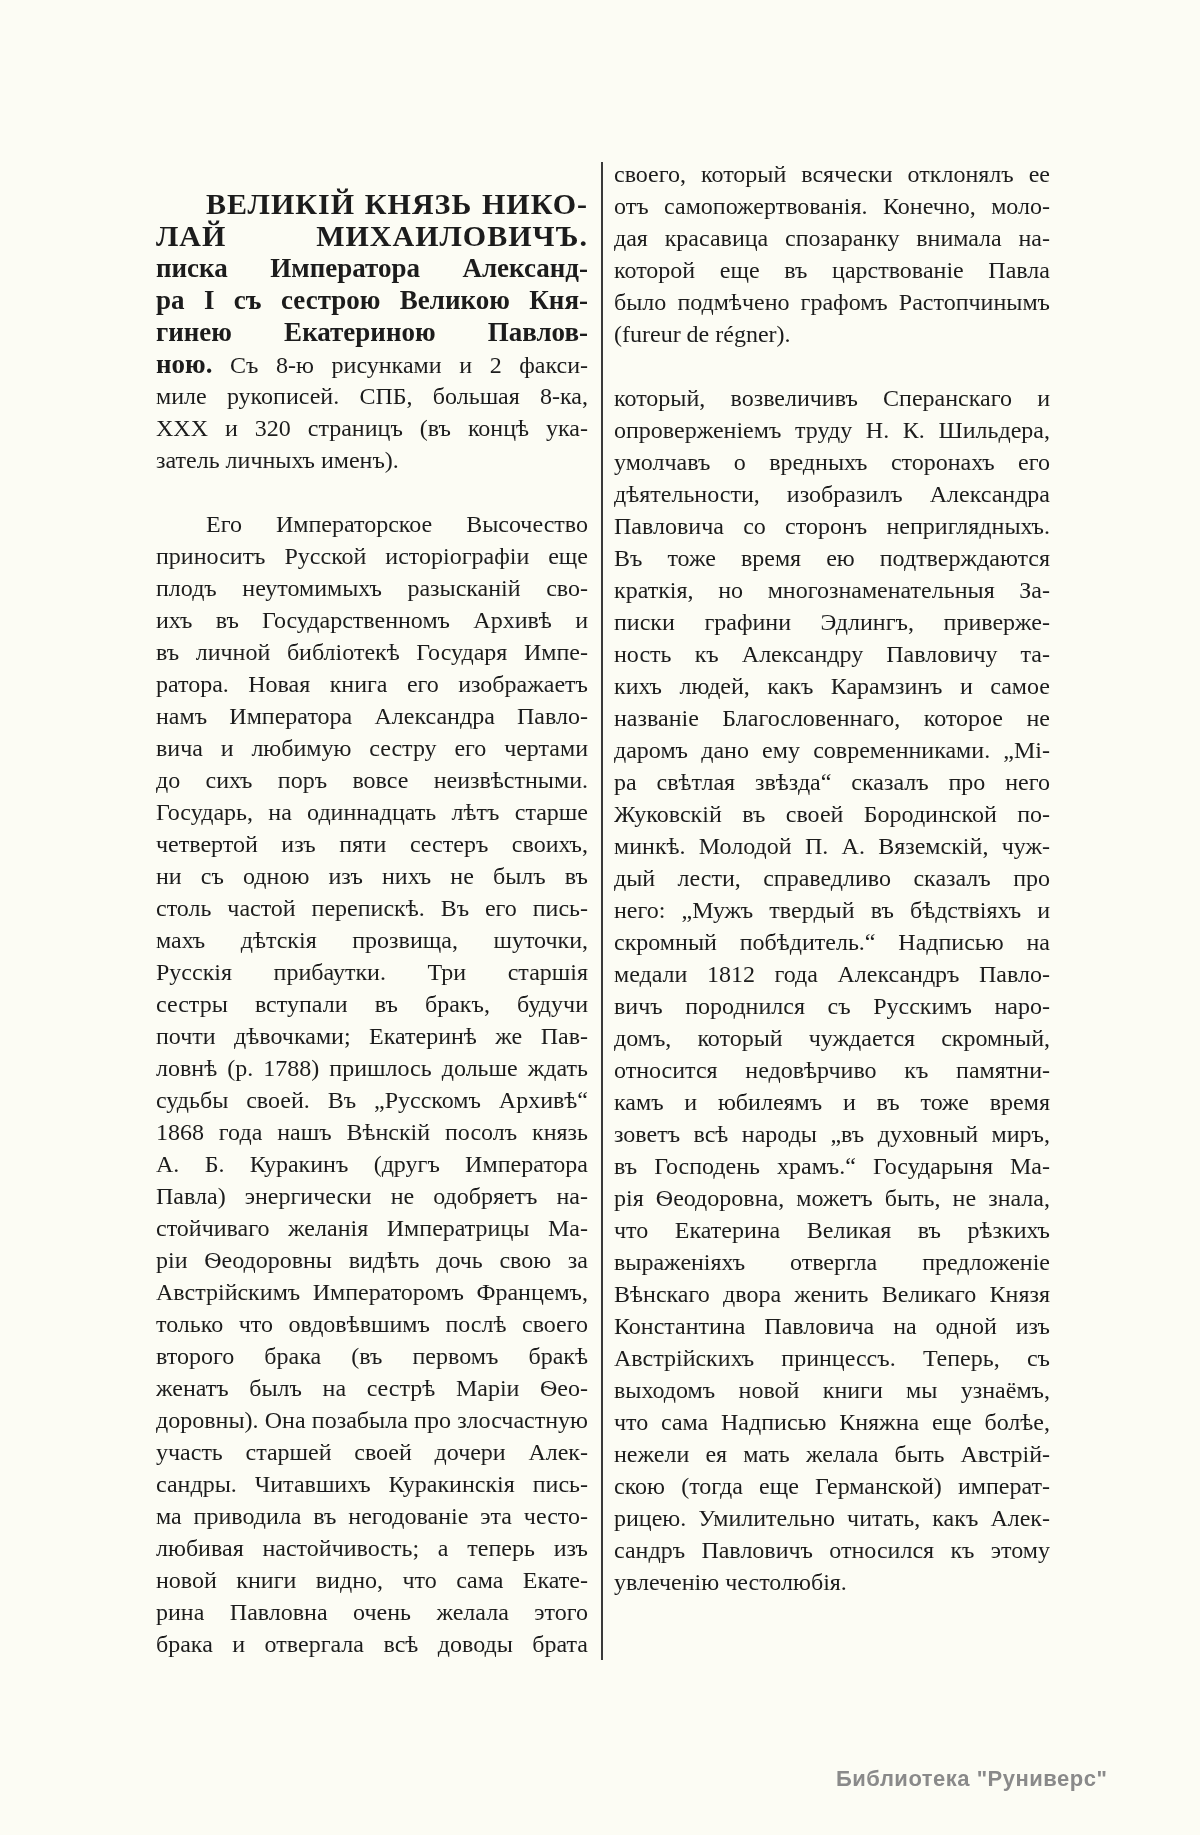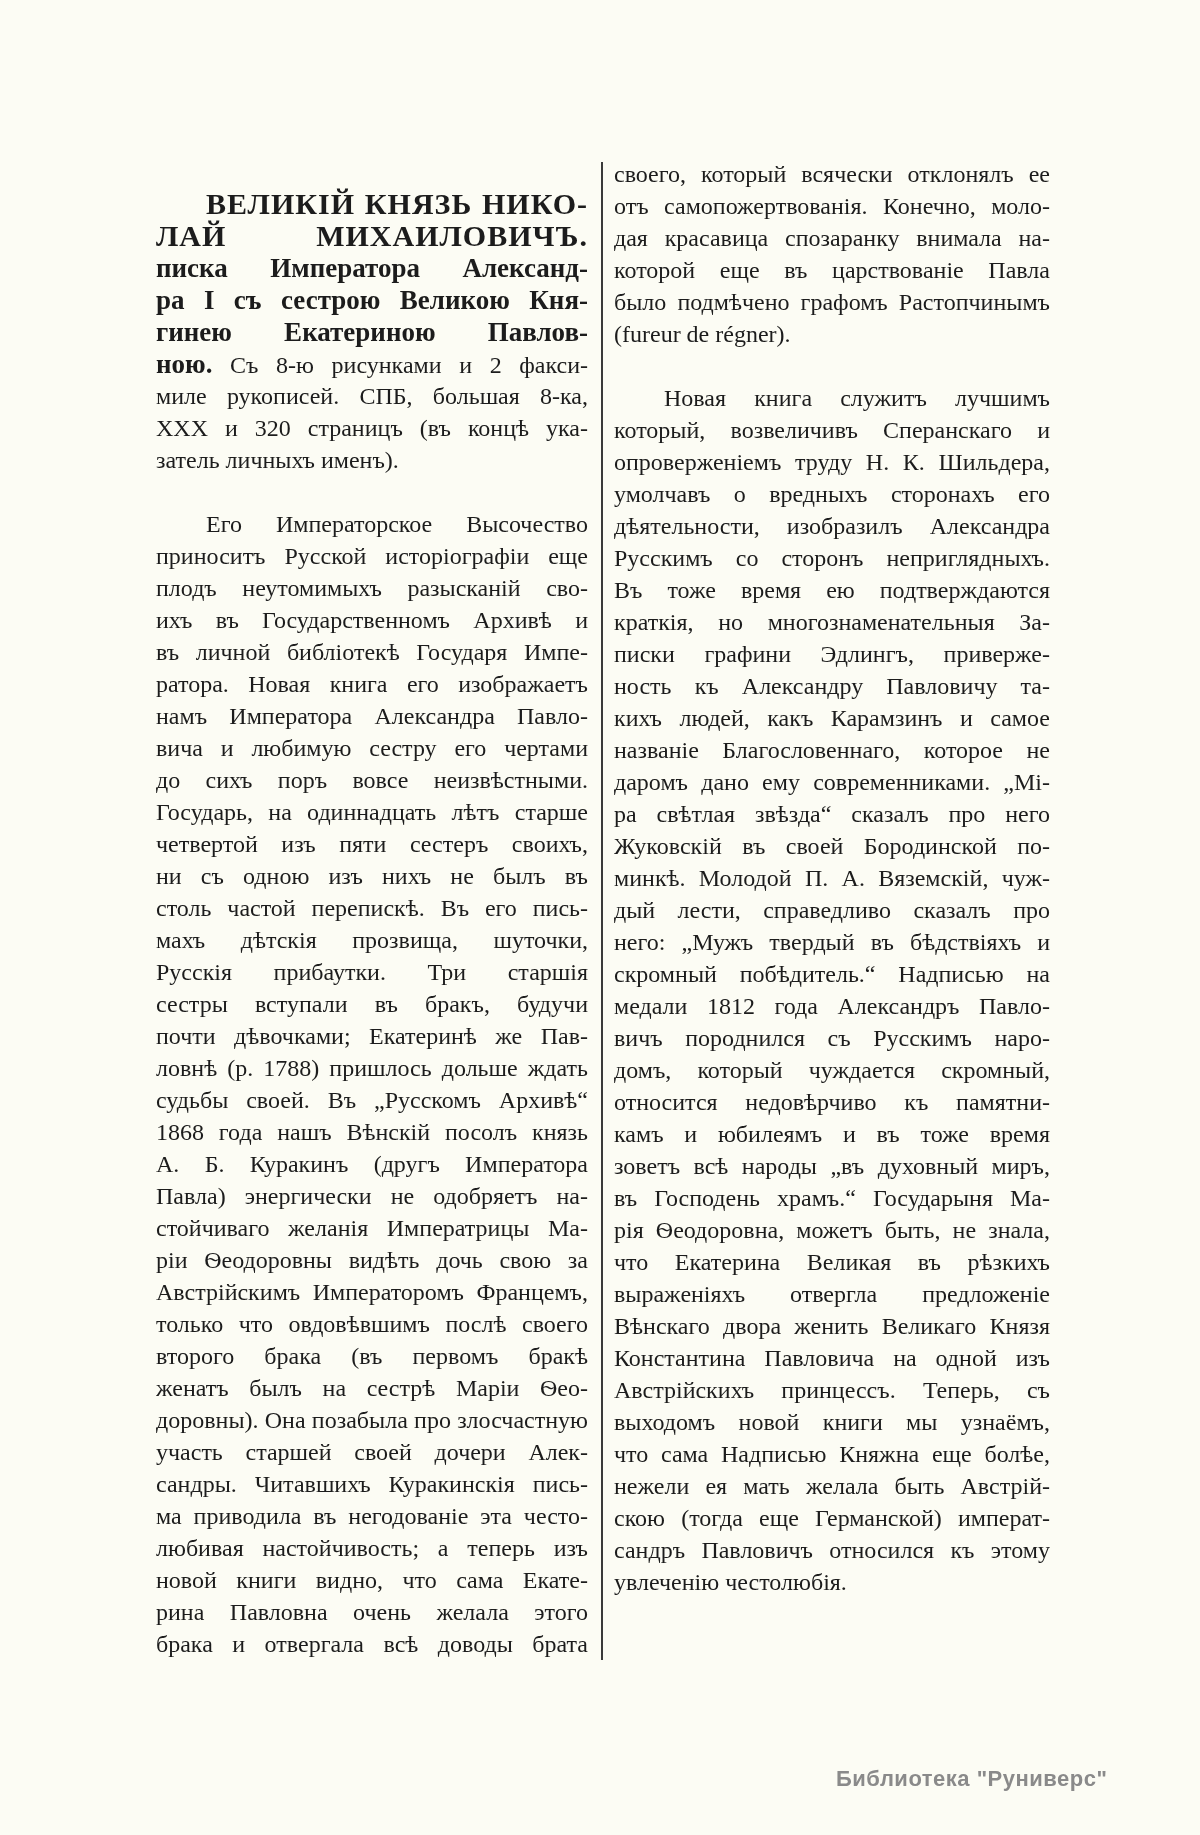--- a/index.html
+++ b/index.html
@@ -98,26 +98,25 @@
   <div class="column col-right">
       <div class="para">
         <div class="line">своего, который всячески отклонялъ ее</div>
         <div class="line">отъ самопожертвованія. Конечно, моло-</div>
         <div class="line">дая красавица спозаранку внимала на-</div>
         <div class="line">которой еще въ царствованіе Павла</div>
         <div class="line">было подмѣчено графомъ Растопчинымъ</div>
         <div class="line last">(fureur de régner).</div>
       </div>
       <div class="para">
-        <div class="line ind">Новая книга служитъ лучшимъ</div>
         <div class="line">который, возвеличивъ Сперанскаго и</div>
         <div class="line">опроверженіемъ труду Н. К. Шильдера,</div>
         <div class="line">умолчавъ о вредныхъ сторонахъ его</div>
         <div class="line">дѣятельности, изобразилъ Александра</div>
-        <div class="line">Русскимъ со сторонъ неприглядныхъ.</div>
+        <div class="line">Павловича со сторонъ неприглядныхъ.</div>
         <div class="line">Въ тоже время ею подтверждаются</div>
         <div class="line">краткія, но многознаменательныя За-</div>
         <div class="line">писки графини Эдлингъ, приверже-</div>
         <div class="line">ность къ Александру Павловичу та-</div>
         <div class="line">кихъ людей, какъ Карамзинъ и самое</div>
         <div class="line">названіе Благословеннаго, которое не</div>
         <div class="line">даромъ дано ему современниками. „Мі-</div>
         <div class="line">ра свѣтлая звѣзда“ сказалъ про него</div>
         <div class="line">Жуковскій въ своей Бородинской по-</div>
         <div class="line">минкѣ. Молодой П. А. Вяземскій, чуж-</div>
@@ -134,19 +133,20 @@
         <div class="line">рія Ѳеодоровна, можетъ быть, не знала,</div>
         <div class="line">что Екатерина Великая въ рѣзкихъ</div>
         <div class="line">выраженіяхъ отвергла предложеніе</div>
         <div class="line">Вѣнскаго двора женить Великаго Князя</div>
         <div class="line">Константина Павловича на одной изъ</div>
         <div class="line">Австрійскихъ принцессъ. Теперь, съ</div>
         <div class="line">выходомъ новой книги мы узнаёмъ,</div>
         <div class="line">что сама Надписью Княжна еще болѣе,</div>
         <div class="line">нежели ея мать желала быть Австрій-</div>
         <div class="line">скою (тогда еще Германской) императ-</div>
+        <div class="line">рицею. Умилительно читать, какъ Алек-</div>
         <div class="line">сандръ Павловичъ относился къ этому</div>
         <div class="line last">увлеченію честолюбія.</div>
       </div>
     </div>
 
   <div class="watermark">Библиотека "Руниверс"</div>
 </div>
 
 </body></html>

